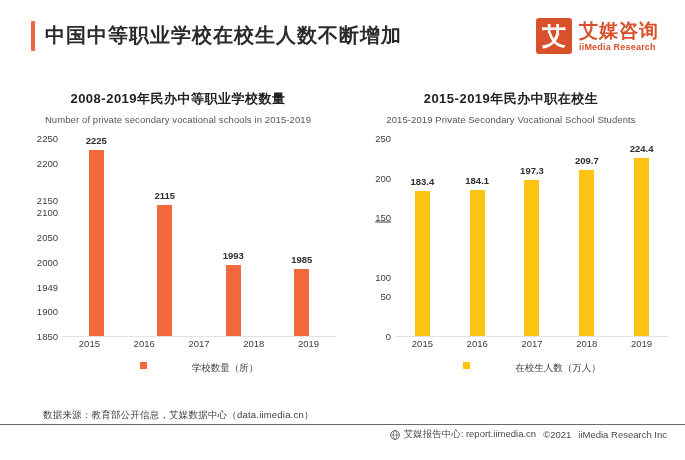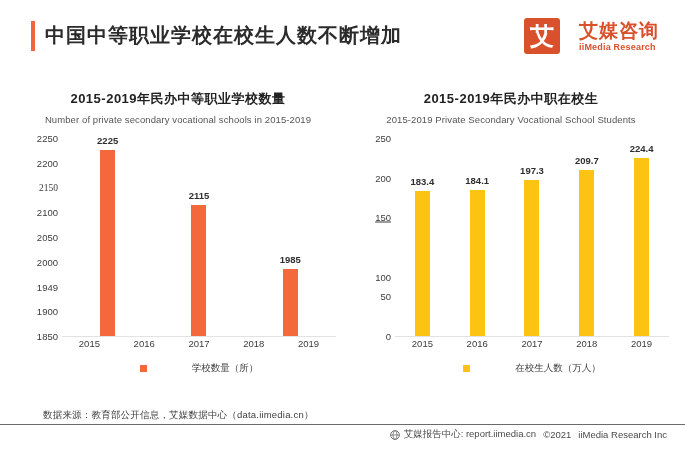--- a/index.html
+++ b/index.html
@@ -49,21 +49,21 @@
     background: #D9512C;
     border-radius: 3px;
     color: #ffffff;
     font-size: 24px;
     font-weight: bold;
     line-height: 36px;
     text-align: center;
     font-family: "DejaVu Sans", sans-serif;
   }
   .logo-text {
-    margin-left: 19px;
+    margin-left: 7px;
     display: flex;
     flex-direction: column;
     justify-content: center;
   }
   .logo-cn {
     font-size: 19px;
     font-weight: bold;
     color: #D9512C;
     letter-spacing: 1px;
     line-height: 21px;
@@ -180,21 +180,21 @@
     text-align: center;
     font-size: 9.5px;
     color: #3c3c3c;
   }
   .legend {
     position: absolute;
     left: 50px;
     right: 8px;
     top: 224px;
     display: flex;
-    align-items: center;
+    align-items: flex-start;
     justify-content: center;
     font-size: 9.5px;
     color: #3c3c3c;
     gap: 40px;
   }
   .legend-swatch {
     width: 7px; height: 7px;
     margin-right: 5px;
     display: inline-block;
   }
@@ -246,44 +246,48 @@
     <div class="logo-text">
       <div class="logo-cn">艾媒咨询</div>
       <div class="logo-en">iiMedia Research</div>
     </div>
   </div>
 </div>
 
 <div class="charts">
 
   <div class="chart-panel left">
-    <div class="chart-title">2015-2019年民办中等职业学校数量</div>
+    <div class="chart-title">2008-2019年民办中等职业学校数量</div>
     <div class="chart-subtitle">Number of private secondary vocational schools in 2015-2019</div>
 
     <div class="plot">
       <div class="y-axis" id="y-axis-0">
           <div class="y-tick" style="top: 0px; text-align: center;">2250</div>
           <div class="y-tick" style="top: 24.75px;">2200</div>
-          <div class="y-tick" style="top: 50px; font-family: Liberation Serif, serif;">2150</div>
+          <div class="y-tick" style="top: 62px;">2150</div>
           <div class="y-tick" style="top: 74.25px;">2100</div>
           <div class="y-tick" style="top: 99px;">2050</div>
           <div class="y-tick" style="top: 123.75px;">2000</div>
           <div class="y-tick" style="top: 148.5px;">1949</div>
           <div class="y-tick" style="top: 173.25px;">1900</div>
           <div class="y-tick" style="top: 198px;">1850</div>
         </div>
       <div class="plot-area">
         <div class="bars" id="bars-0">
             <div class="bar-slot">
               <div class="bar orange" style="height: 185.625px;"></div>
               <div class="bar-label" style="bottom: 189.625px; margin-top: 24px;">2225</div>
             </div>
             <div class="bar-slot">
               <div class="bar orange" style="height: 131.175px;"></div>
               <div class="bar-label" style="bottom: 135.175px;">2115</div>
+            </div>
+            <div class="bar-slot">
+              <div class="bar orange" style="height: 70.785px;"></div>
+              <div class="bar-label" style="bottom: 74.785px;">1993</div>
             </div>
             <div class="bar-slot">
               <div class="bar orange" style="height: 66.825px;"></div>
               <div class="bar-label" style="bottom: 70.825px;">1985</div>
             </div>
           </div>
       </div>
       <div class="x-axis" id="x-axis-0">
           <div class="x-tick">2015</div>
           <div class="x-tick">2016</div>

